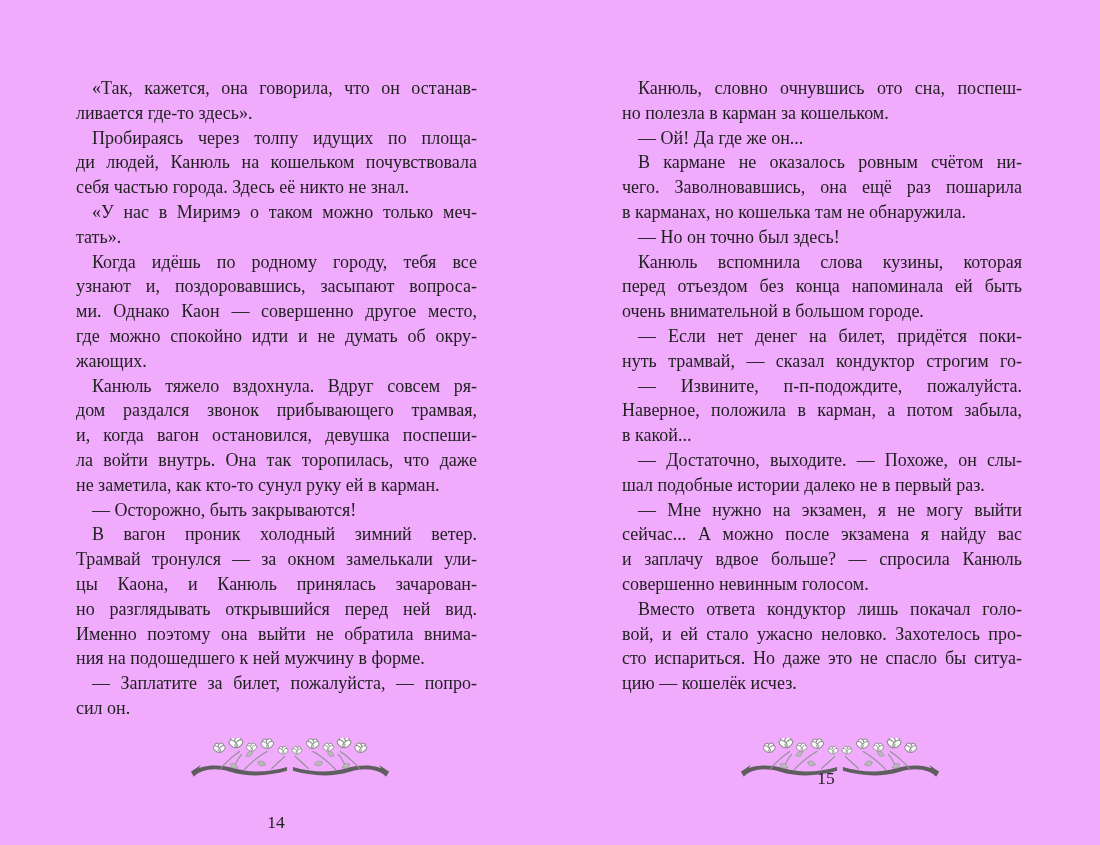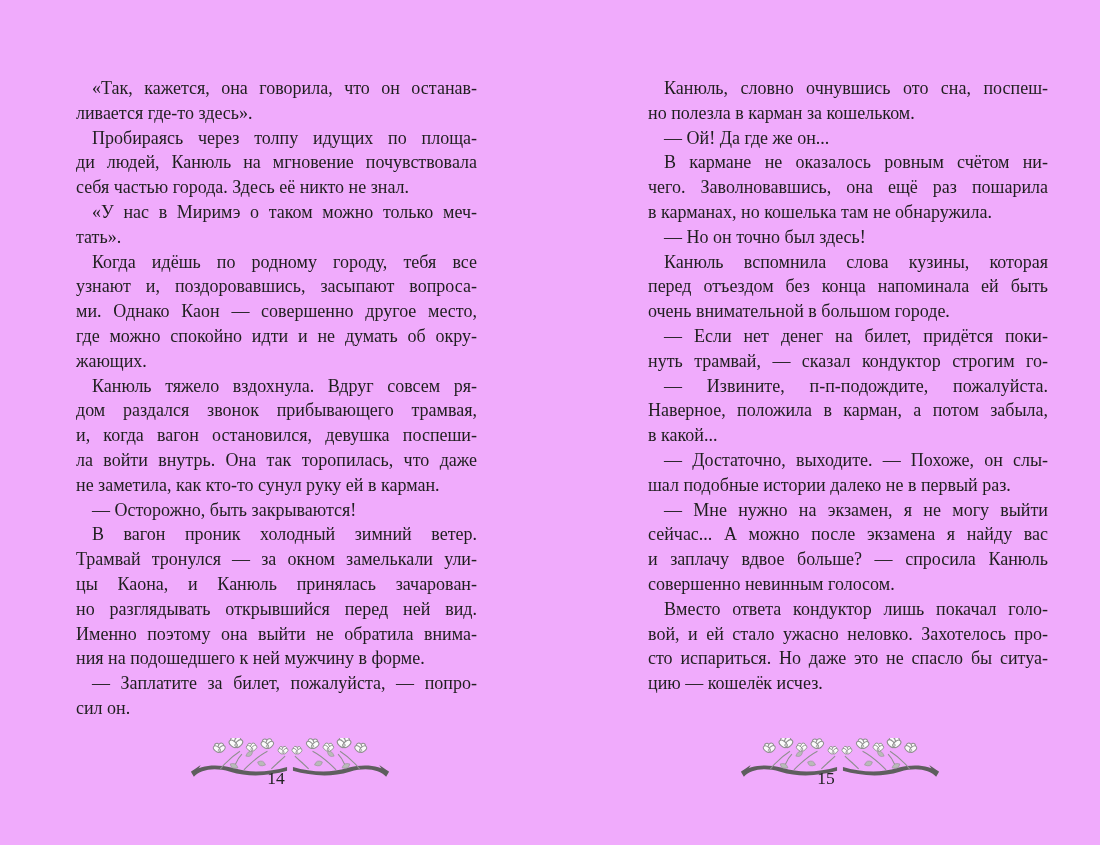--- a/index.html
+++ b/index.html
@@ -12,57 +12,57 @@
   }
   .spread { position: relative; width: 1100px; height: 845px; background: #f0abfc; }
 
   .page-text {
     position: absolute;
     top: 76px;
     font-size: 18px;
     line-height: 24.8px;
   }
   .page-text.left  { left: 76px;  width: 401px; }
-  .page-text.right { left: 648px; width: 400px; }
+  .page-text.right { left: 622px; width: 400px; }
 
   .line { text-align: justify; text-align-last: justify; white-space: normal; }
   .line.end { text-align: right; text-align-last: left; }
   .line.indent { text-indent: 16px; }
 
   .footer-ornament { position: absolute; top: 738px; width: 206px; height: 46px; }
   .footer-ornament.left  { left: 187px; }
   .footer-ornament.right { left: 737px; }
 
   .page-number {
     position: absolute;
     top: 768px;
     width: 60px;
     text-align: center;
     font-size: 17.5px;
     color: #222222;
   }
-  .page-number.left  { left: 246px; }
+  .page-number.left  { left: 246px; margin-top: 44px; }
   .page-number.right { left: 796px; }
 
   .petal  { fill: #fbfbfb; stroke: #8f8f8f; stroke-width: 1; }
   .bloomc { fill: #d9d9d9; stroke: #8a8a8a; stroke-width: .6; }
   .twig   { fill: none; stroke: #8f8f8f; stroke-width: 1.1; }
   .leaf   { fill: #b9b9b9; stroke: #8a8a8a; stroke-width: .5; }
   .swoosh { fill: #5e5e5e; }
 </style>
 </head>
 <body>
 
 <div class="spread">
 
   <div class="page-text left">
       <div class="line indent">«Так, кажется, она говорила, что он останав-</div>
       <div class="line end">ливается где-то здесь».</div>
       <div class="line indent">Пробираясь через толпу идущих по площа-</div>
-      <div class="line">ди людей, Канюль на мгновение почувствовала</div>
+      <div class="line">ди людей, Канюль на кошельком почувствовала</div>
       <div class="line end">себя частью города. Здесь её никто не знал.</div>
       <div class="line indent">«У нас в Миримэ о таком можно только меч-</div>
       <div class="line end">тать».</div>
       <div class="line indent">Когда идёшь по родному городу, тебя все</div>
       <div class="line">узнают и, поздоровавшись, засыпают вопроса-</div>
       <div class="line">ми. Однако Каон — совершенно другое место,</div>
       <div class="line">где можно спокойно идти и не думать об окру-</div>
       <div class="line end">жающих.</div>
       <div class="line indent">Канюль тяжело вздохнула. Вдруг совсем ря-</div>
       <div class="line">дом раздался звонок прибывающего трамвая,</div>

